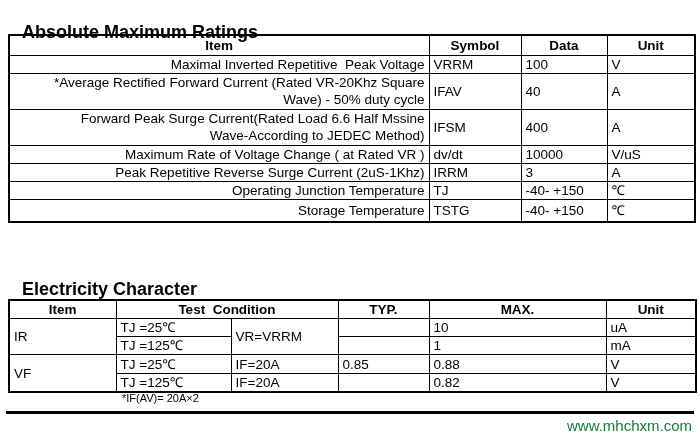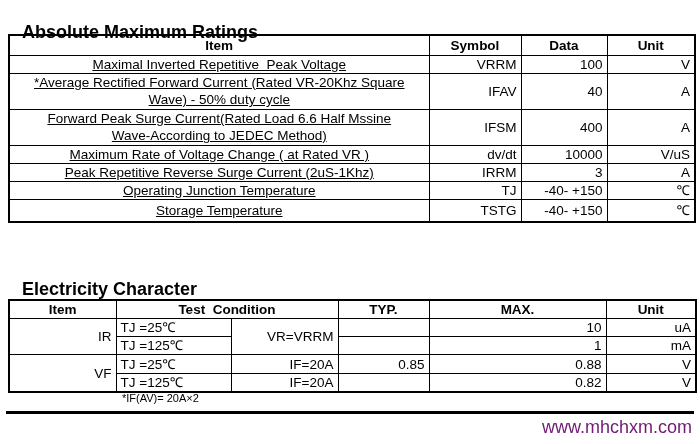--- a/index.html
+++ b/index.html
@@ -19,37 +19,37 @@
     border:2px solid #000;
   }
   #amr-table { left:8px; top:34px; }
   #ec-table  { left:8px; top:299px; }
 
   .sheet th, .sheet td {
     border:1px solid #000; padding:0 4px; overflow:hidden;
     font-size:13.5px; line-height:17px; vertical-align:middle;
   }
   .sheet th { font-weight:bold; text-align:center; white-space:pre;margin-top:21px; }
-  .cell-item { text-align:center;text-decoration:underline; }
+  .cell-item { text-align:right; }
   .cell-item div { white-space:pre; }
-  .cell-c { text-align:right; white-space:pre; }
+  .cell-c { text-align:left; white-space:pre; }
   .cell-cond { text-align:left; white-space:pre;margin-left:17px; }
   .indent-line { padding-left:222px; }
 
   .footnote {
     position:absolute; left:122px; top:392px;
     font-size:11px; white-space:pre;
   }
   .bottom-rule {
     position:absolute; left:6px; top:411px; width:688px; height:3px;
     background:#000;
   }
   .website {
     position:absolute; right:8px; top:417px;
-    font-size:18px; color:#701a75; white-space:pre;
+    font-size:15px; color:#15803d; white-space:pre;
   }
 </style>
 </head>
 <body>
 
 <div class="page">
 
   <h2 class="sec-title" id="title-amr">Absolute Maximum Ratings</h2>
 
   <table class="sheet" id="amr-table">

